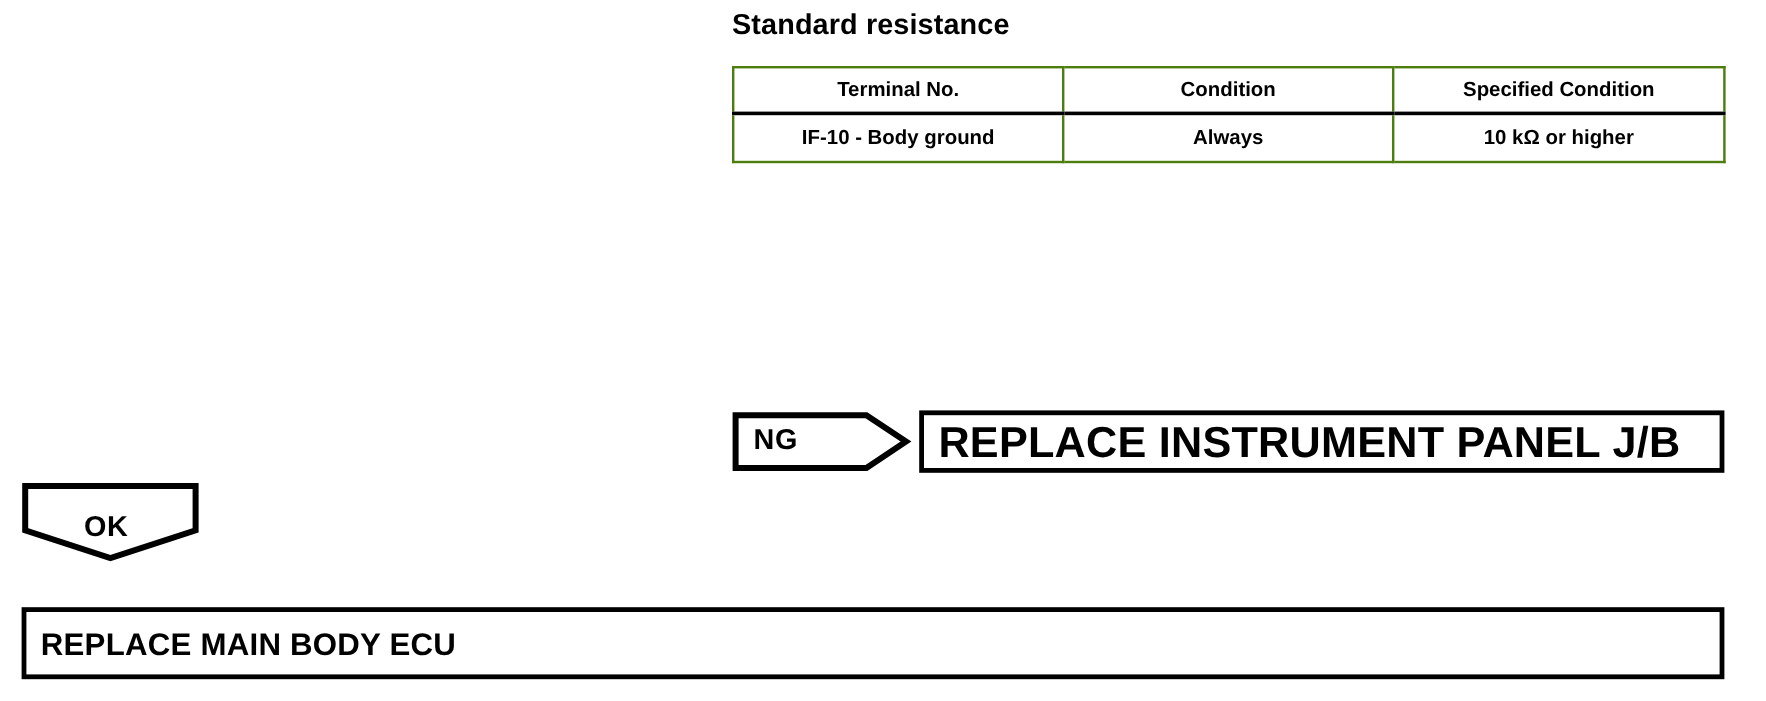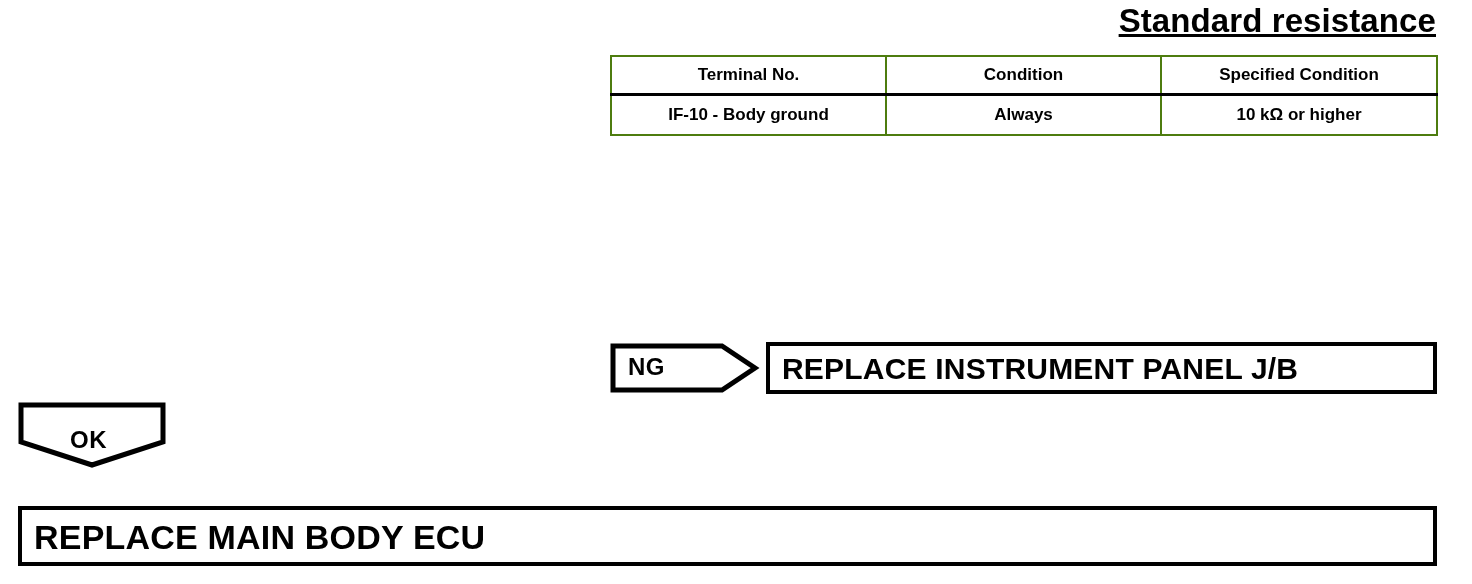--- a/index.html
+++ b/index.html
@@ -17,27 +17,26 @@
     color: #000000;
     -webkit-font-smoothing: none;
   }
 
   
   #table-title {
     position: absolute;
     left: 610px;
     top: 6px;
     width: 826px;
-    text-align: right;
-    font-size: 33px;
+    text-align: left;
+    font-size: 24px;
     font-weight: bold;
     letter-spacing: 0.1px;
     line-height: 30px;
     white-space: nowrap;
-    text-decoration: underline;
   }
 
   
   #resistance-table {
     position: absolute;
     left: 610px;
     top: 55px;
     width: 826px;
     border-collapse: collapse;
     table-layout: fixed;
@@ -97,21 +96,21 @@
     width: 671px;
     height: 52px;
     border: 4px solid #000000;
     background: #ffffff;
     box-sizing: border-box;
   }
   #replace-jb-box .box-label {
     position: absolute;
     left: 12px;
     top: 8px;
-    font-size: 30px;
+    font-size: 36px;
     font-weight: bold;
     line-height: 30px;
     letter-spacing: 0.2px;
     white-space: nowrap;
   }
 
   
   #ok-arrow {
     position: absolute;
     left: 18px;
@@ -138,21 +137,21 @@
     width: 1419px;
     height: 60px;
     border: 4px solid #000000;
     background: #ffffff;
     box-sizing: border-box;
   }
   #replace-ecu-box .box-label {
     position: absolute;
     left: 12px;
     top: 11px;
-    font-size: 34px;
+    font-size: 26px;
     font-weight: bold;
     line-height: 32px;
     letter-spacing: 0.2px;
     white-space: nowrap;
   }
 
   svg { display: block; overflow: visible; }
 </style>
 </head>
 <body>

